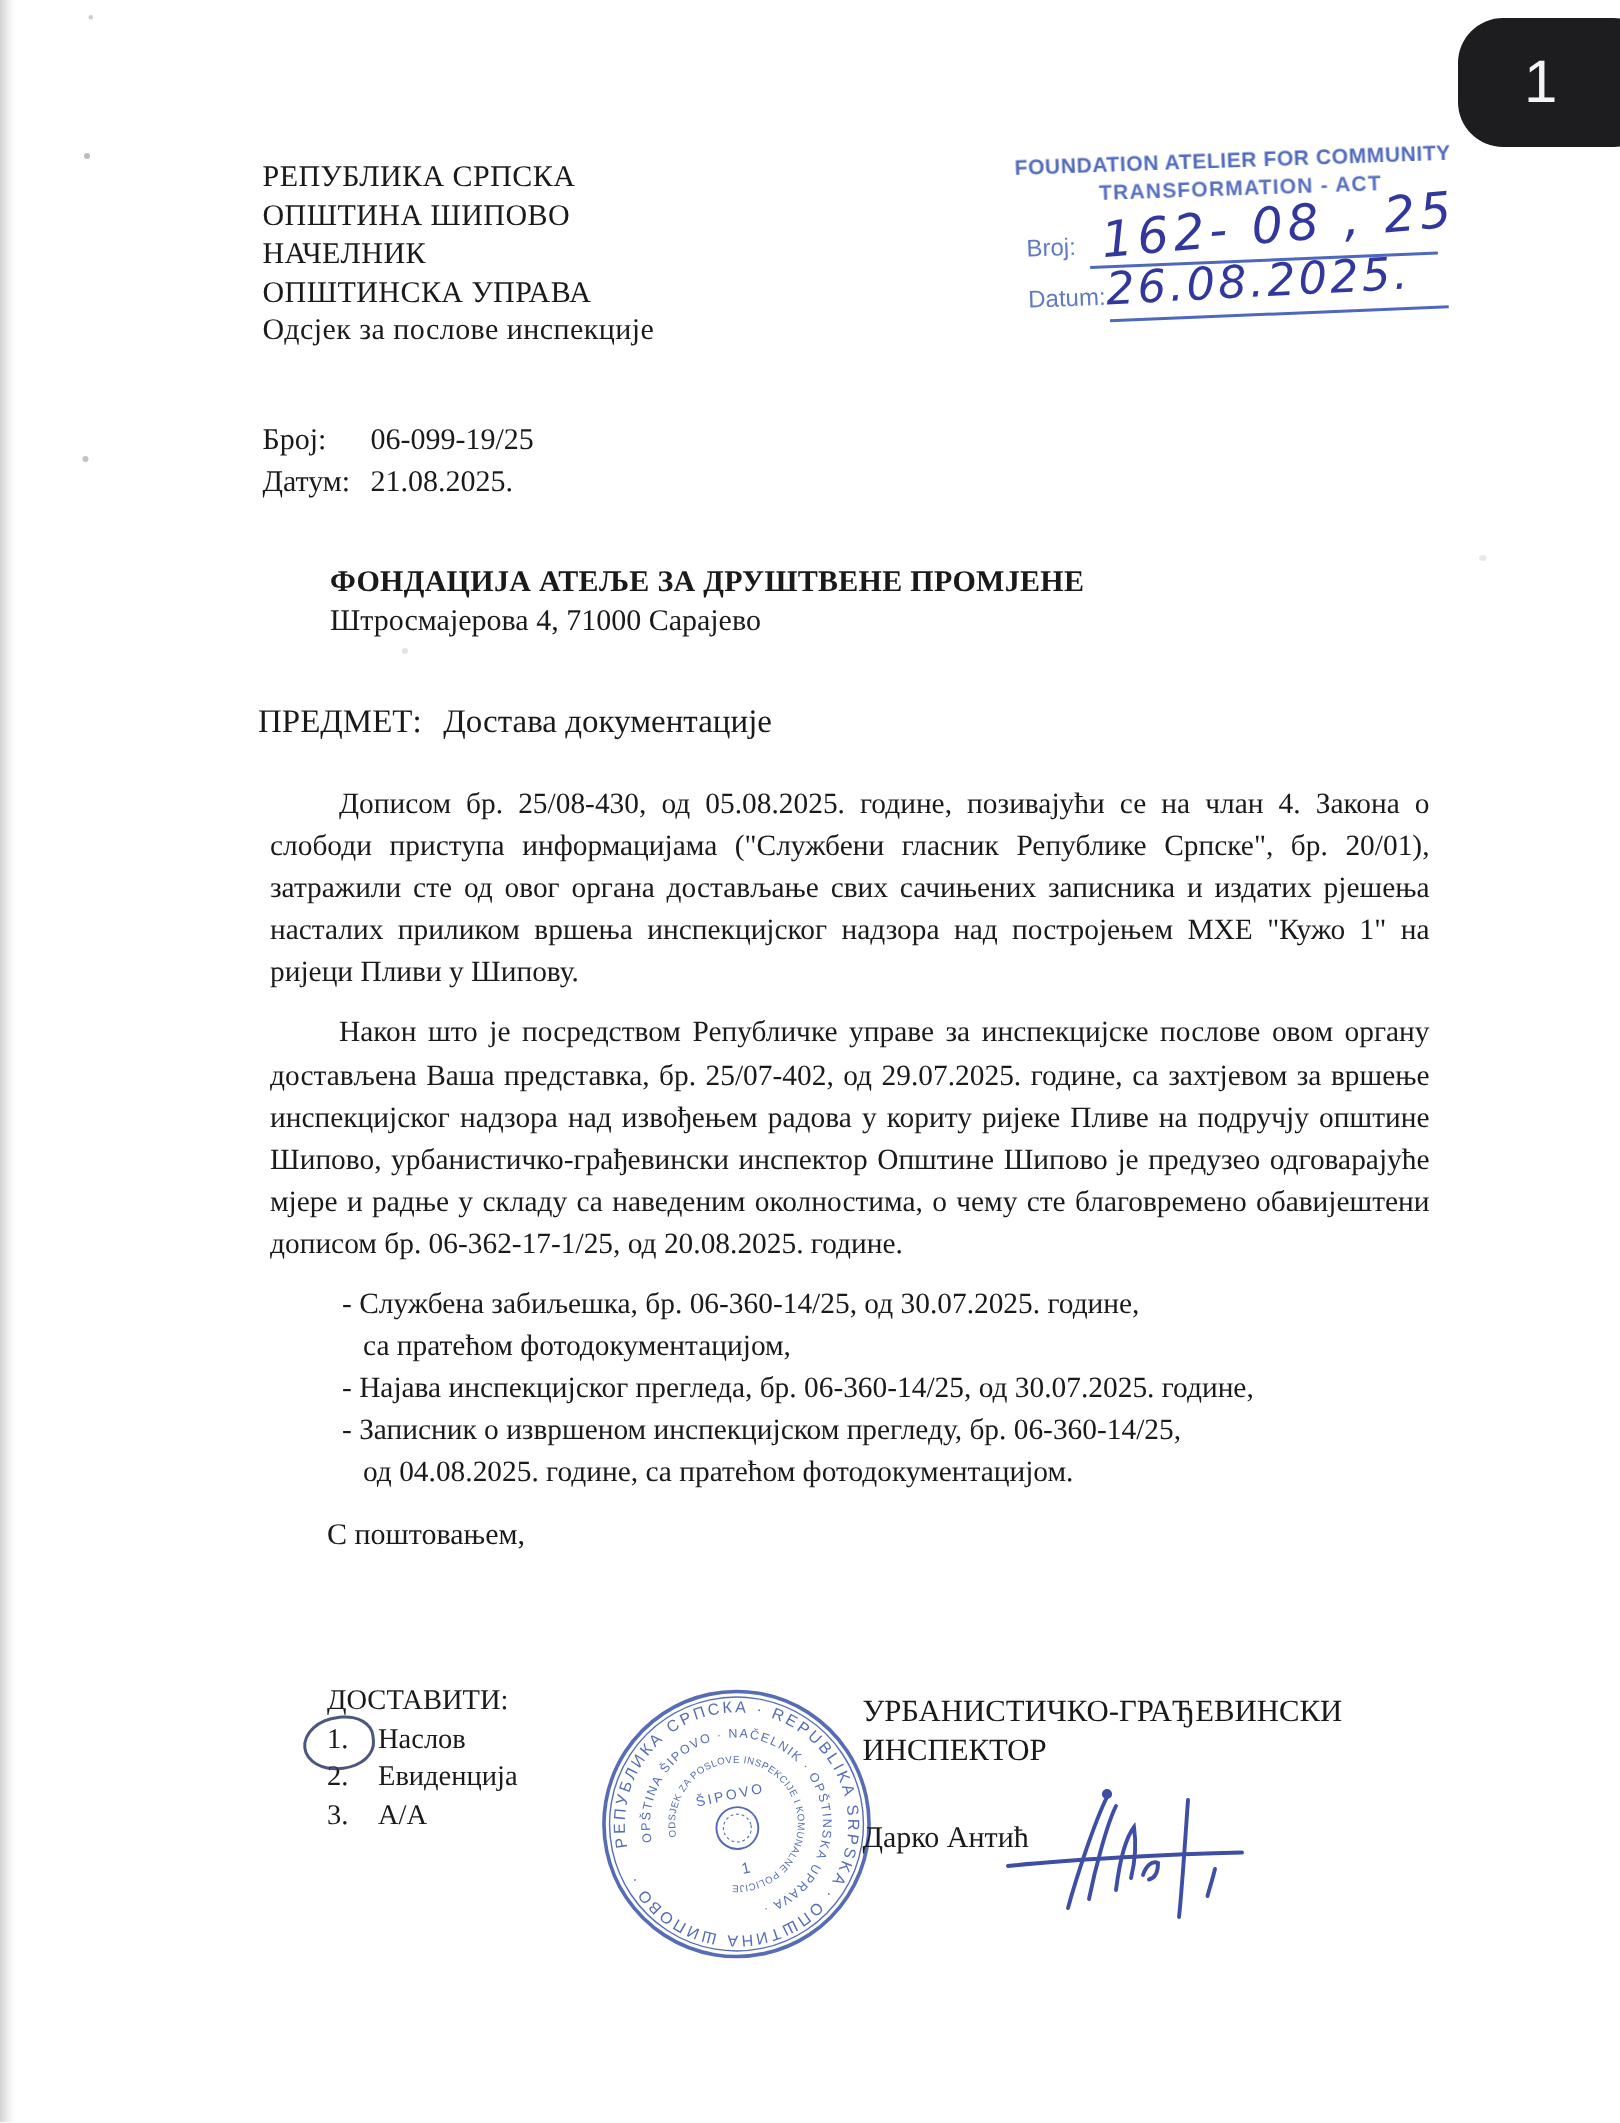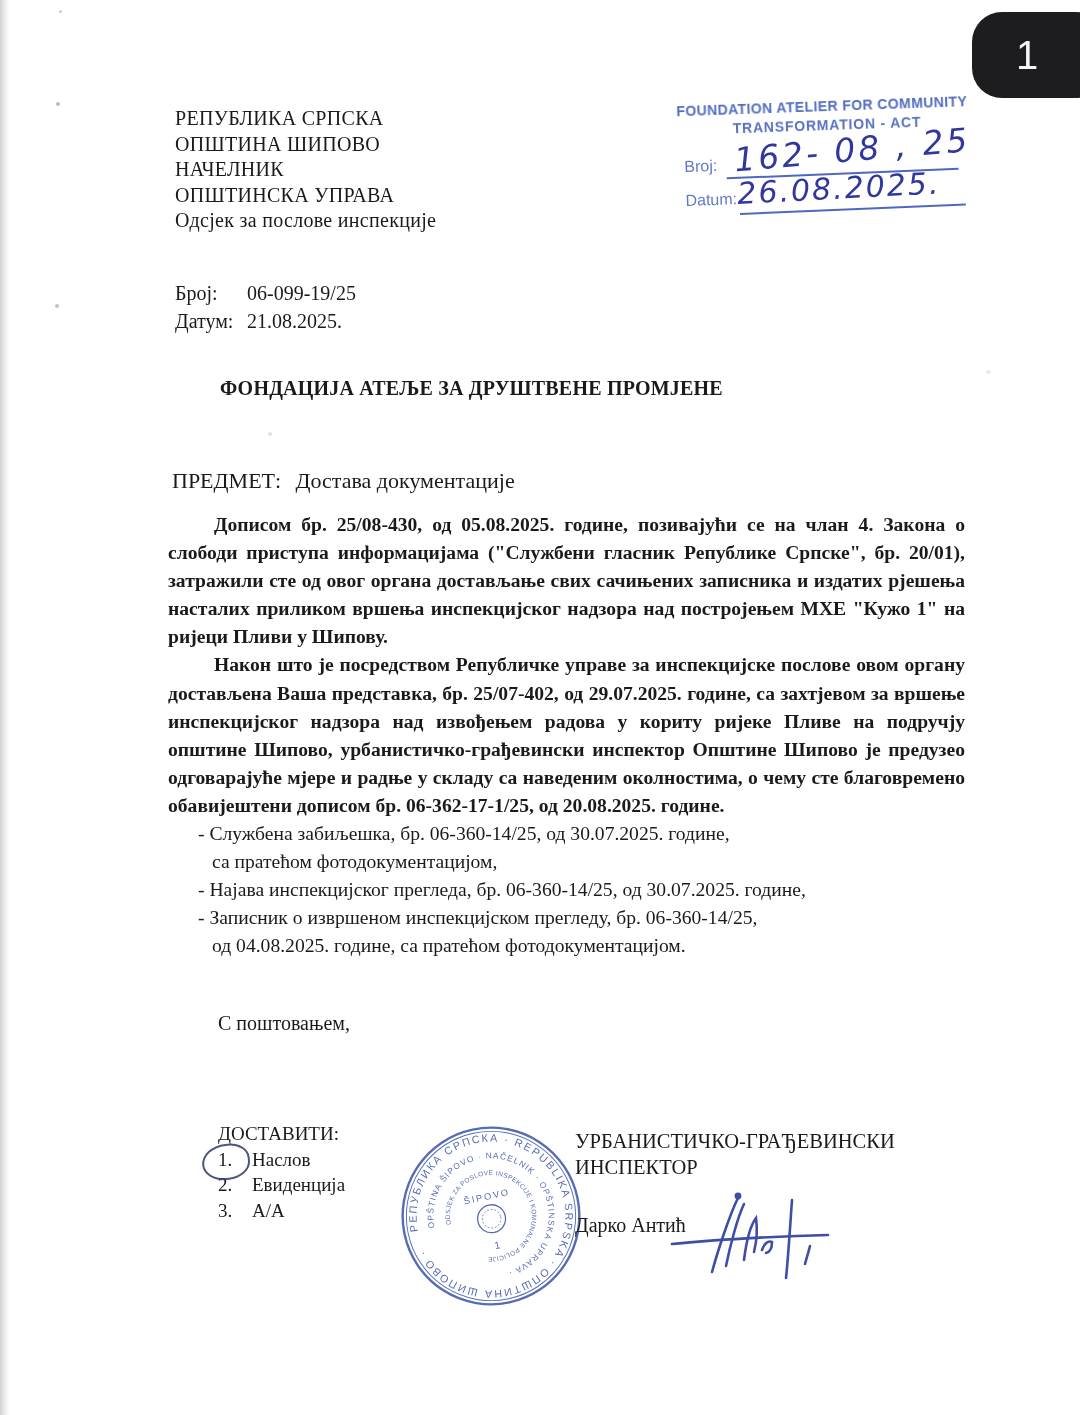--- a/index.html
+++ b/index.html
@@ -45,22 +45,22 @@
   .recipient{position:absolute;left:220px;top:375px;font-size:20px;line-height:26px;}
   .recipient-name{font-weight:bold;letter-spacing:.2px;}
 
   
   .subject{position:absolute;left:172px;top:468px;font-size:22px;}
   .subject-label{display:inline-block;width:118px;}
 
   
   .body-text{position:absolute;left:168px;top:511px;width:797px;
     font-size:19.6px;line-height:28.1px;text-align:justify;}
-  .body-text p{margin:0;text-indent:46px;font-weight:bold;}
-  .doc-list{margin:0 0 0 30px;text-align:left;}
+  .body-text p{margin:12px;text-indent:46px;}
+  .doc-list{margin:0 0 0 60px;text-align:left;}
   .doc-list .cont{padding-left:14px;}
 
   .closing{position:absolute;left:218px;top:1012px;font-size:20px;}
 
   
   .distribution{position:absolute;left:218px;top:1122px;font-size:19px;line-height:23.5px;}
   .dist-row{display:flex;margin-top:2px;}
   .dist-num{width:34px;}
   .circle-one{position:absolute;left:-16px;top:22px;width:44px;height:32px;
     border:2px solid #2e3a66;border-radius:55% 45% 50% 50%;transform:rotate(-6deg);opacity:.85;}
@@ -120,20 +120,21 @@
       <span>06-099-19/25</span>
     </div>
     <div class="ref-row">
       <span class="ref-label">Датум:</span>
       <span>21.08.2025.</span>
     </div>
   </div>
 
   <div class="recipient">
     <div class="recipient-name">ФОНДАЦИЈА АТЕЉЕ ЗА ДРУШТВЕНЕ ПРОМЈЕНЕ</div>
+    <div>Штросмајерова 4, 71000 Сарајево</div>
   </div>
 
   <div class="subject">
     <span class="subject-label">ПРЕДМЕТ:</span>
     <span>Достава документације</span>
   </div>
 
   <div class="body-text">
     <p>Дописом бр. 25/08-430, од 05.08.2025. године, позивајући се на члан 4. Закона о слободи приступа информацијама ("Службени гласник Републике Српске", бр. 20/01), затражили сте од овог органа достављање свих сачињених записника и издатих рјешења насталих приликом вршења инспекцијског надзора над постројењем МХЕ "Кужо 1" на ријеци Пливи у Шипову.</p>
     <p>Након што је посредством Републичке управе за инспекцијске послове овом органу достављена Ваша представка, бр. 25/07-402, од 29.07.2025. године, са захтјевом за вршење инспекцијског надзора над извођењем радова у кориту ријеке Пливе на подручју општине Шипово, урбанистичко-грађевински инспектор Општине Шипово је предузео одговарајуће мјере и радње у складу са наведеним околностима, о чему сте благовремено обавијештени дописом бр. 06-362-17-1/25, од 20.08.2025. године.</p>

